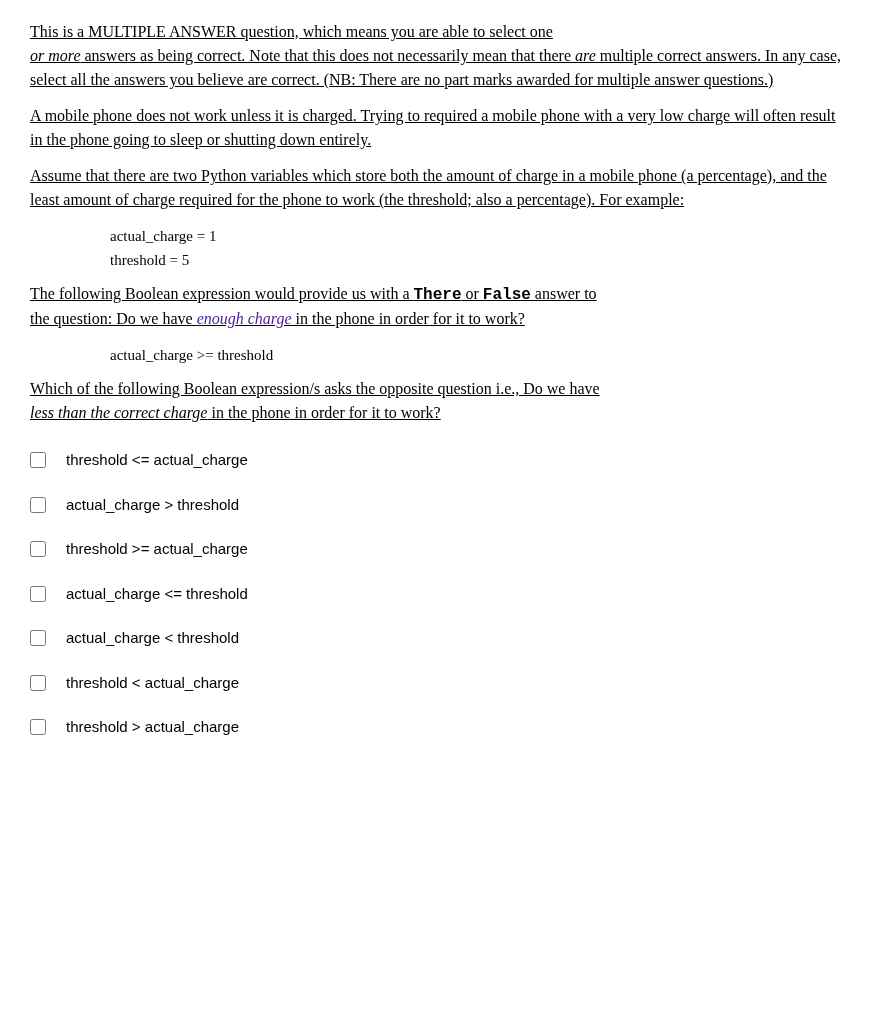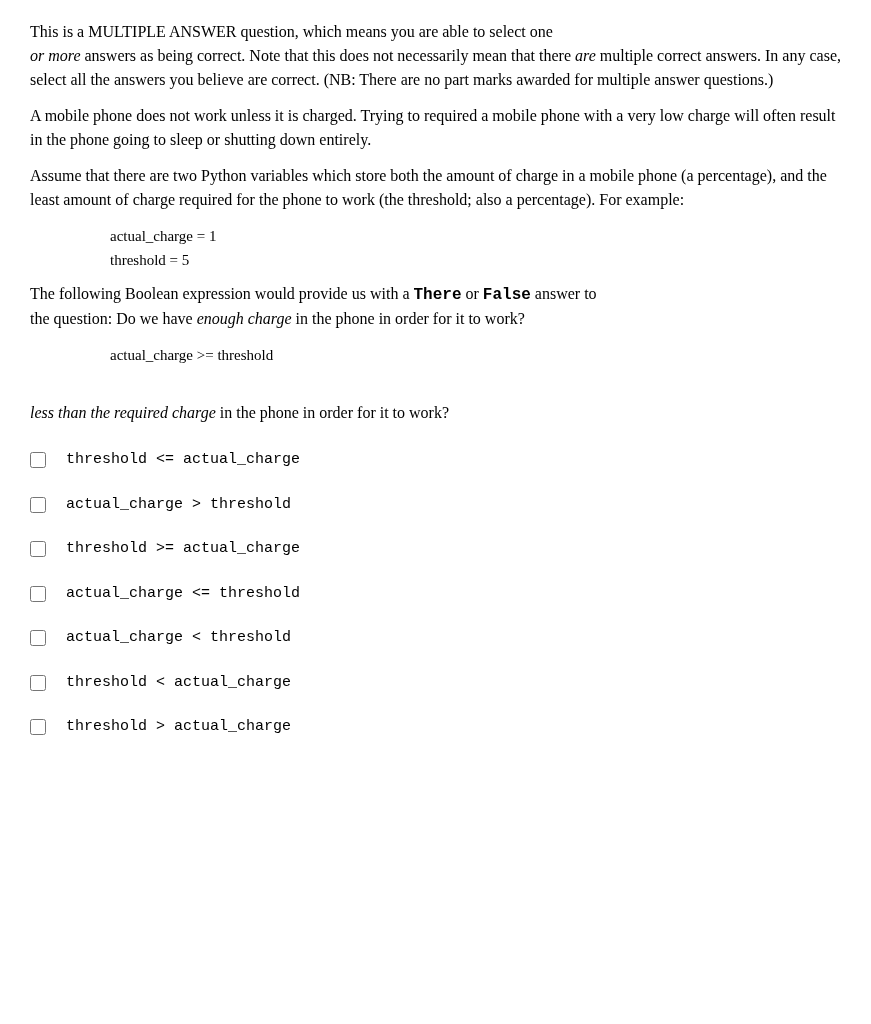--- a/index.html
+++ b/index.html
@@ -17,30 +17,31 @@
       padding: 20px 30px;
       max-width: 871px;
     }
 
     .question-text {
       margin-bottom: 12px;
     }
 
     .question-text p {
       margin-bottom: 12px;
+      text-decoration: underline;
     }
 
     .italic {
       font-style: italic;
       text-align: center;
     }
 
     .italic-colored {
       font-style: italic;
-      color: #000000;
+      color: #4c1d95;
     }
 
     .code-block {
       font-family: Liberation Serif, serif;
       font-size: 15px;
       margin: 10px 0 10px 80px;
       line-height: 1.6;
     }
 
     .answer-options {
@@ -56,21 +57,21 @@
     .answer-option input[type="checkbox"] {
       width: 16px;
       height: 16px;
       margin-right: 20px;
       flex-shrink: 0;
       cursor: pointer;
       accent-color: #555;
     }
 
     .answer-option label {
-      font-family: Liberation Mono, monospace;
+      font-family: Liberation Sans, sans-serif;
       font-size: 15px;
       cursor: pointer;
     }
 
     .true-false-bold {
       font-family: 'Courier New', Courier, monospace;
       font-weight: bold;
     }
   </style>
 </head>
@@ -97,22 +98,22 @@
     <p>
       <span>The following Boolean expression would provide us with a </span><span class="true-false-bold">There</span><span> or </span><span class="true-false-bold">False</span><span> answer to</span><br>
       <span>the question: Do we have </span><span class="italic-colored">enough charge</span><span> in the phone in order for it to work?</span>
     </p>
 
     <div class="code-block">
       <span>actual_charge &gt;= threshold</span>
     </div>
 
     <p>
-      <br>
-      <span class="italic">less than the required charge</span><span> in the phone in order for it to work?</span>
+      <span>Which of the following Boolean expression/s asks the opposite question i.e., Do we have</span><br>
+      <span class="italic">less than the correct charge</span><span> in the phone in order for it to work?</span>
     </p>
 
   </div>
 
   <div class="answer-options">
 
   <div class="answer-option">
         <input type="checkbox" id="opt1" style="">
         <label for="opt1">threshold &lt;= actual_charge</label>
       </div>

